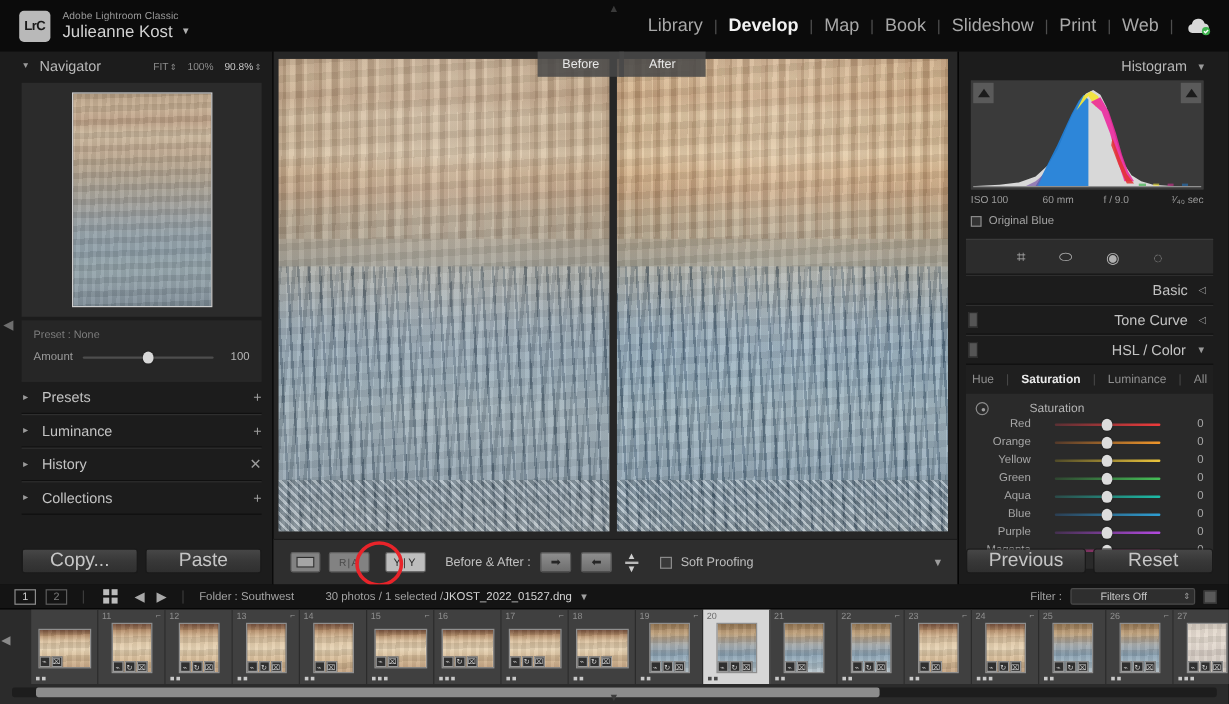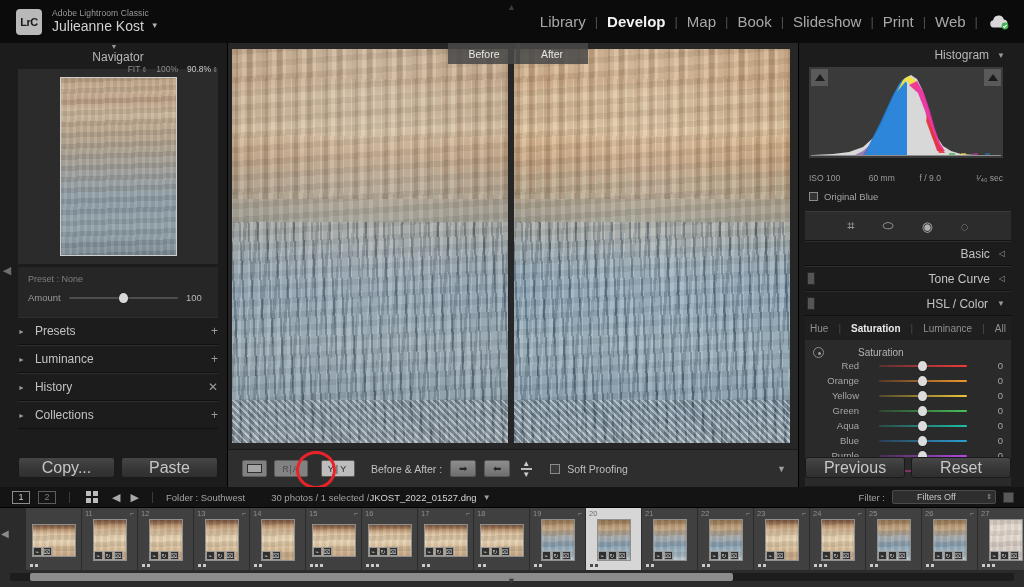--- a/index.html
+++ b/index.html
@@ -39,21 +39,21 @@
   .modules .sep { color: #4e4e4e; font-size: 13px; }
   .cloud-icon { margin-left: 10px; position: relative; width: 22px; height: 16px; }
 
   
   .left-panel {
     position: absolute; left: 0; top: 43px; width: 228px; height: 444px;
     background: #1c1c1c; border-right: 1px solid #000;
   }
   .lp-inner { position: absolute; left: 18px; top: 0; width: 200px; }
   .panel-head {
-    height: 24px; display: flex; align-items: center; color: #b4b4b4; font-size: 11.5px; flex-direction: column;
+    height: 24px; display: flex; align-items: center; color: #b4b4b4; font-size: 11.5px;
   }
   .tri { font-size: 7px; color: #9a9a9a; margin-right: 8px; }
   .nav-title { font-size: 12px; color: #b8b8b8; }
   .nav-zooms { margin-left: auto; display: flex; align-items: center; gap: 9px; font-size: 8.5px; color: #8d8d8d; }
   .nav-zooms .stepper { font-size: 7px; color: #888; margin-left: 1px; }
   .nav-zooms .zsel { color: #c9c9c9; }
 
   .nav-preview {
     margin-top: 2px; width: 200px; height: 195px; background: #2b2b2b;
     display: flex; align-items: center; justify-content: center;
@@ -82,21 +82,21 @@
   .preset-label { font-size: 9px; color: #7e7e7e; }
   .amount-row { display: flex; align-items: center; margin-top: 8px; gap: 8px; }
   .amount-row .lbl { font-size: 9.5px; color: #9b9b9b; }
   .slider-track {
     flex: 1; height: 2px; background: #4d4d4d; position: relative; border-radius: 1px;
   }
   .slider-knob {
     position: absolute; top: -4px; width: 9px; height: 10px; background: #d8d8d8;
     border-radius: 50% 50% 46% 46%; box-shadow: 0 0 1px #000;
   }
-  .amount-row .val { font-size: 9.5px; color: #b6b6b6; width: 22px; text-align: left; }
+  .amount-row .val { font-size: 9.5px; color: #b6b6b6; width: 22px; text-align: right; }
 
   .lp-section {
     width: 200px; height: 28px; display: flex; align-items: center;
     border-top: 1px solid #2e2e2e; border-bottom: 1px solid #101010;
     color: #c3c3c3; font-size: 12px;
   }
   .lp-section .s-label { margin-left: 2px; }
   .lp-section .s-act { margin-left: auto; font-size: 12px; color: #9c9c9c; }
 
   .lp-buttons { position: absolute; left: 18px; top: 414px; width: 200px; display: flex; gap: 6px; }
@@ -199,21 +199,21 @@
   .rp-inner { position: absolute; left: 6px; top: 0; width: 200px; }
   .hist-head { height: 24px; display: flex; align-items: center; justify-content: flex-end;
     color: #b8b8b8; font-size: 12px; gap: 8px; }
   .hist-box { width: 194px; height: 91px; background: #3a3a3a; position: relative; margin-left: 4px; }
   .hist-clip {
     position: absolute; top: 2px; width: 17px; height: 17px; background: #5a5a5a;
     display: flex; align-items: center; justify-content: center;
   }
   .hist-clip.l { left: 2px; } .hist-clip.r { right: 2px; }
   .tri-up { width: 0; height: 0; border-left: 5px solid transparent; border-right: 5px solid transparent; border-bottom: 7px solid #1b1b1b; }
-  .hist-meta { display: flex; width: 194px; margin-left: 4px; margin-top: 15px; font-size: 8.5px; color: #9b9b9b; }
+  .hist-meta { display: flex; width: 194px; margin-left: 4px; margin-top: 3px; font-size: 8.5px; color: #9b9b9b; }
   .hist-meta span { flex: 1; }
   .hist-meta span:nth-child(2){ text-align:center; } .hist-meta span:nth-child(3){ text-align:center; }
   .hist-meta span:last-child { text-align: right; }
   .orig-row { display: flex; align-items: center; gap: 6px; margin-top: 8px; margin-left: 4px; }
   .orig-box { width: 9px; height: 9px; border: 1px solid #8a8a8a; background: #333; }
   .orig-row .t { font-size: 9.5px; color: #a3a3a3; }
 
   .tool-strip {
     width: 206px; margin-left: 0px; margin-top: 9px; height: 30px; background: #2c2c2c;
     border-top: 1px solid #3a3a3a; border-bottom: 1px solid #121212;

